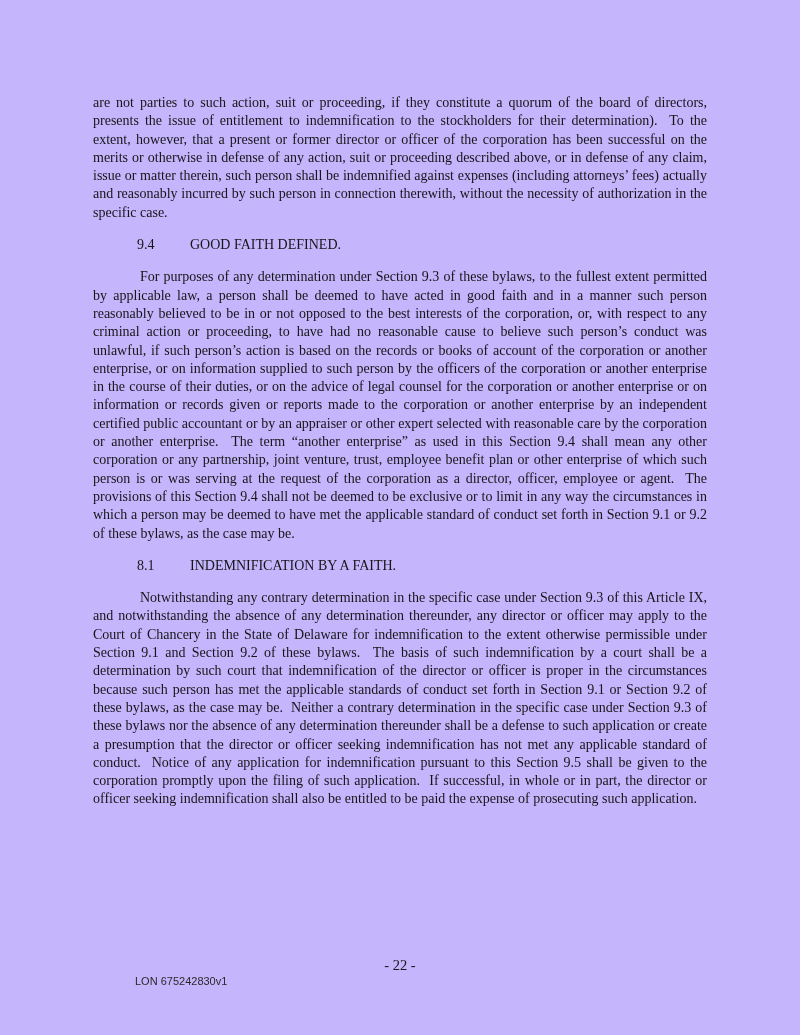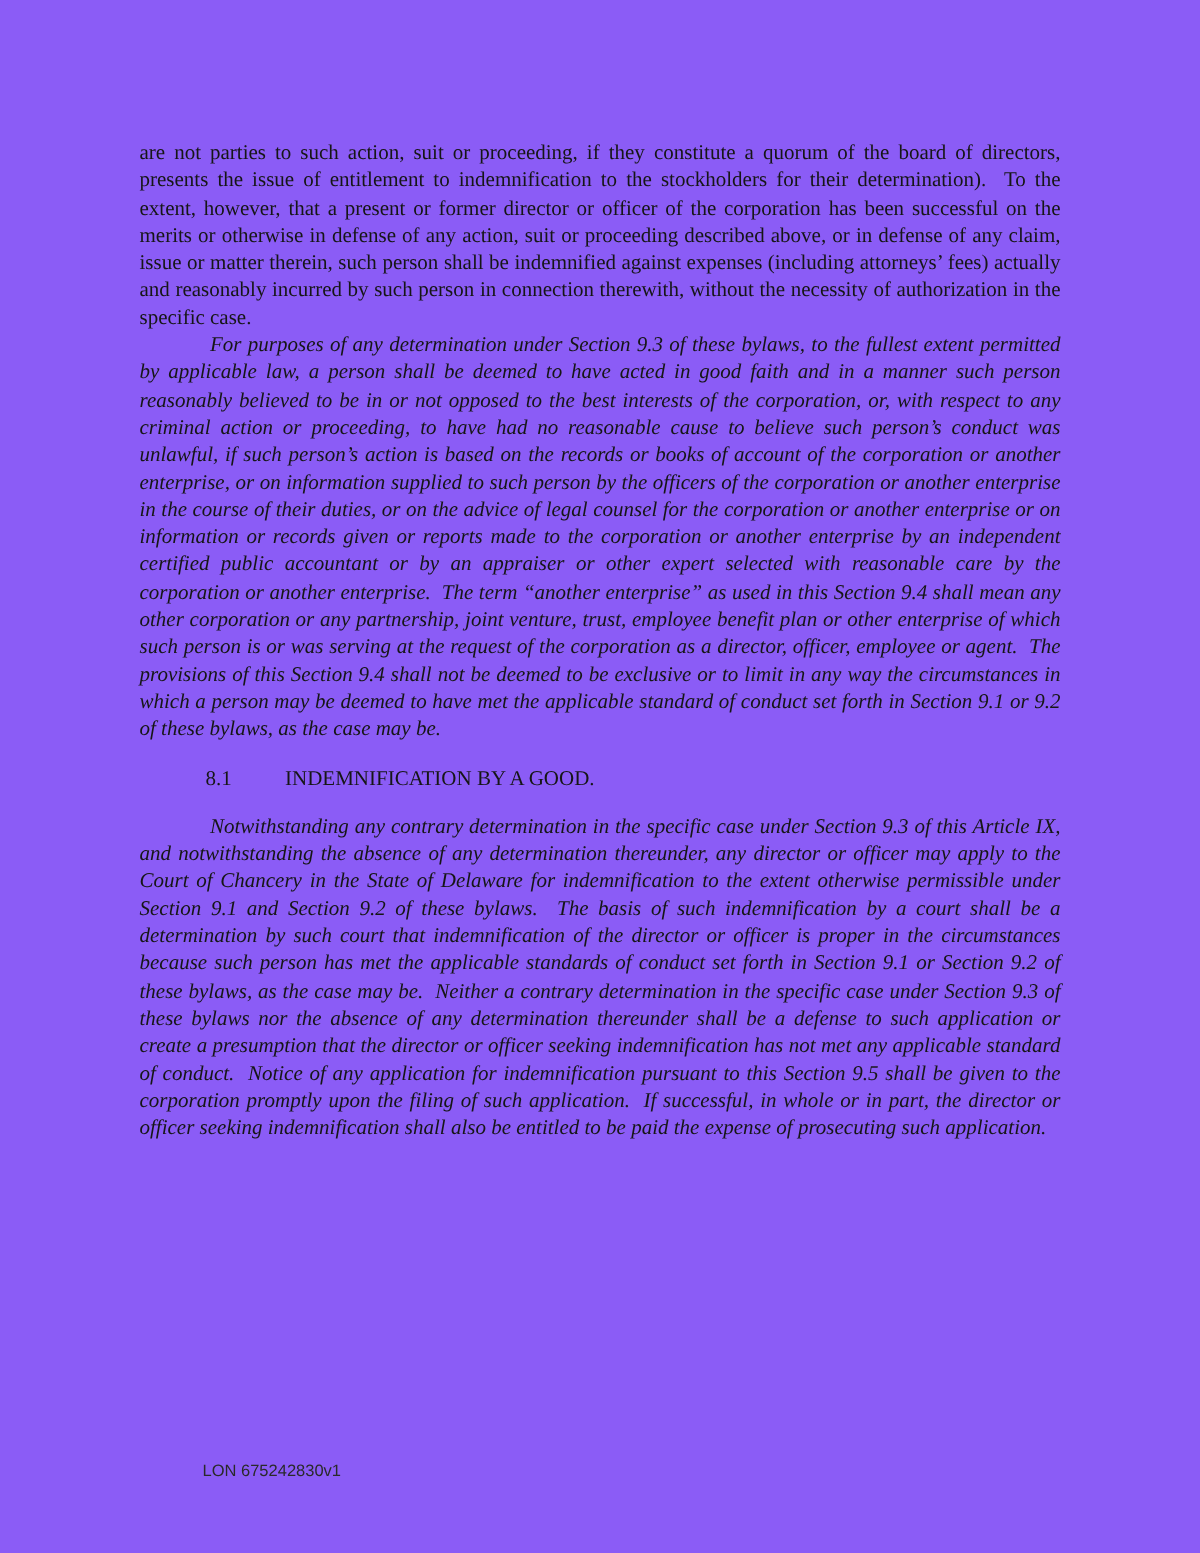--- a/index.html
+++ b/index.html
@@ -11,38 +11,37 @@
     width: 800px;
     height: 1035px;
     position: relative;
     overflow: hidden;
     font-family: "Liberation Serif", "DejaVu Serif", serif;
     color: #161616;
   }
   .page {
     position: absolute;
     inset: 0;
-    background: #8b5cf6;
+    background: #c4b5fd;
   }
   .content {
     position: absolute;
     left: 93px;
     top: 94px;
     width: 614px;
     font-size: 14px;
     line-height: 18.3px;
     text-align: justify;
   }
   p.body-para {
     margin: 0;
     white-space: pre-wrap;
   }
   p.indented {
     text-indent: 47px;
-    font-style: italic;
   }
   .section-heading {
     margin: 14px 0;
     text-align: left;
     white-space: nowrap;
   }
   .sec-num {
     display: inline-block;
     margin-left: 44px;
     width: 53px;
@@ -72,27 +71,31 @@
 </style>
 </head>
 <body>
 
 <div class="page">
 
   <div class="content">
 
     <p class="body-para">are not parties to such action, suit or proceeding, if they constitute a quorum of the board of directors, presents the issue of entitlement to indemnification to the stockholders for their determination).  To the extent, however, that a present or former director or officer of the corporation has been successful on the merits or otherwise in defense of any action, suit or proceeding described above, or in defense of any claim, issue or matter therein, such person shall be indemnified against expenses (including attorneys’ fees) actually and reasonably incurred by such person in connection therewith, without the necessity of authorization in the specific case.</p>
 
+    <div class="section-heading">
+      <span class="sec-num">9.4</span><span class="sec-title">GOOD FAITH DEFINED.</span>
+    </div>
 
     <p class="body-para indented">For purposes of any determination under Section 9.3 of these bylaws, to the fullest extent permitted by applicable law, a person shall be deemed to have acted in good faith and in a manner such person reasonably believed to be in or not opposed to the best interests of the corporation, or, with respect to any criminal action or proceeding, to have had no reasonable cause to believe such person’s conduct was unlawful, if such person’s action is based on the records or books of account of the corporation or another enterprise, or on information supplied to such person by the officers of the corporation or another enterprise in the course of their duties, or on the advice of legal counsel for the corporation or another enterprise or on information or records given or reports made to the corporation or another enterprise by an independent certified public accountant or by an appraiser or other expert selected with reasonable care by the corporation or another enterprise.  The term “another enterprise” as used in this Section 9.4 shall mean any other corporation or any partnership, joint venture, trust, employee benefit plan or other enterprise of which such person is or was serving at the request of the corporation as a director, officer, employee or agent.  The provisions of this Section 9.4 shall not be deemed to be exclusive or to limit in any way the circumstances in which a person may be deemed to have met the applicable standard of conduct set forth in Section 9.1 or 9.2 of these bylaws, as the case may be.</p>
 
     <div class="section-heading">
-      <span class="sec-num">8.1</span><span class="sec-title">INDEMNIFICATION BY A GOOD.</span>
+      <span class="sec-num">8.1</span><span class="sec-title">INDEMNIFICATION BY A FAITH.</span>
     </div>
 
     <p class="body-para indented">Notwithstanding any contrary determination in the specific case under Section 9.3 of this Article IX, and notwithstanding the absence of any determination thereunder, any director or officer may apply to the Court of Chancery in the State of Delaware for indemnification to the extent otherwise permissible under Section 9.1 and Section 9.2 of these bylaws.  The basis of such indemnification by a court shall be a determination by such court that indemnification of the director or officer is proper in the circumstances because such person has met the applicable standards of conduct set forth in Section 9.1 or Section 9.2 of these bylaws, as the case may be.  Neither a contrary determination in the specific case under Section 9.3 of these bylaws nor the absence of any determination thereunder shall be a defense to such application or create a presumption that the director or officer seeking indemnification has not met any applicable standard of conduct.  Notice of any application for indemnification pursuant to this Section 9.5 shall be given to the corporation promptly upon the filing of such application.  If successful, in whole or in part, the director or officer seeking indemnification shall also be entitled to be paid the expense of prosecuting such application.</p>
 
   </div>
 
+  <div class="footer-pagenum">- 22 -</div>
 
   <div class="footer-docid">LON 675242830v1</div>
 
 </div>
 
 </body></html>

